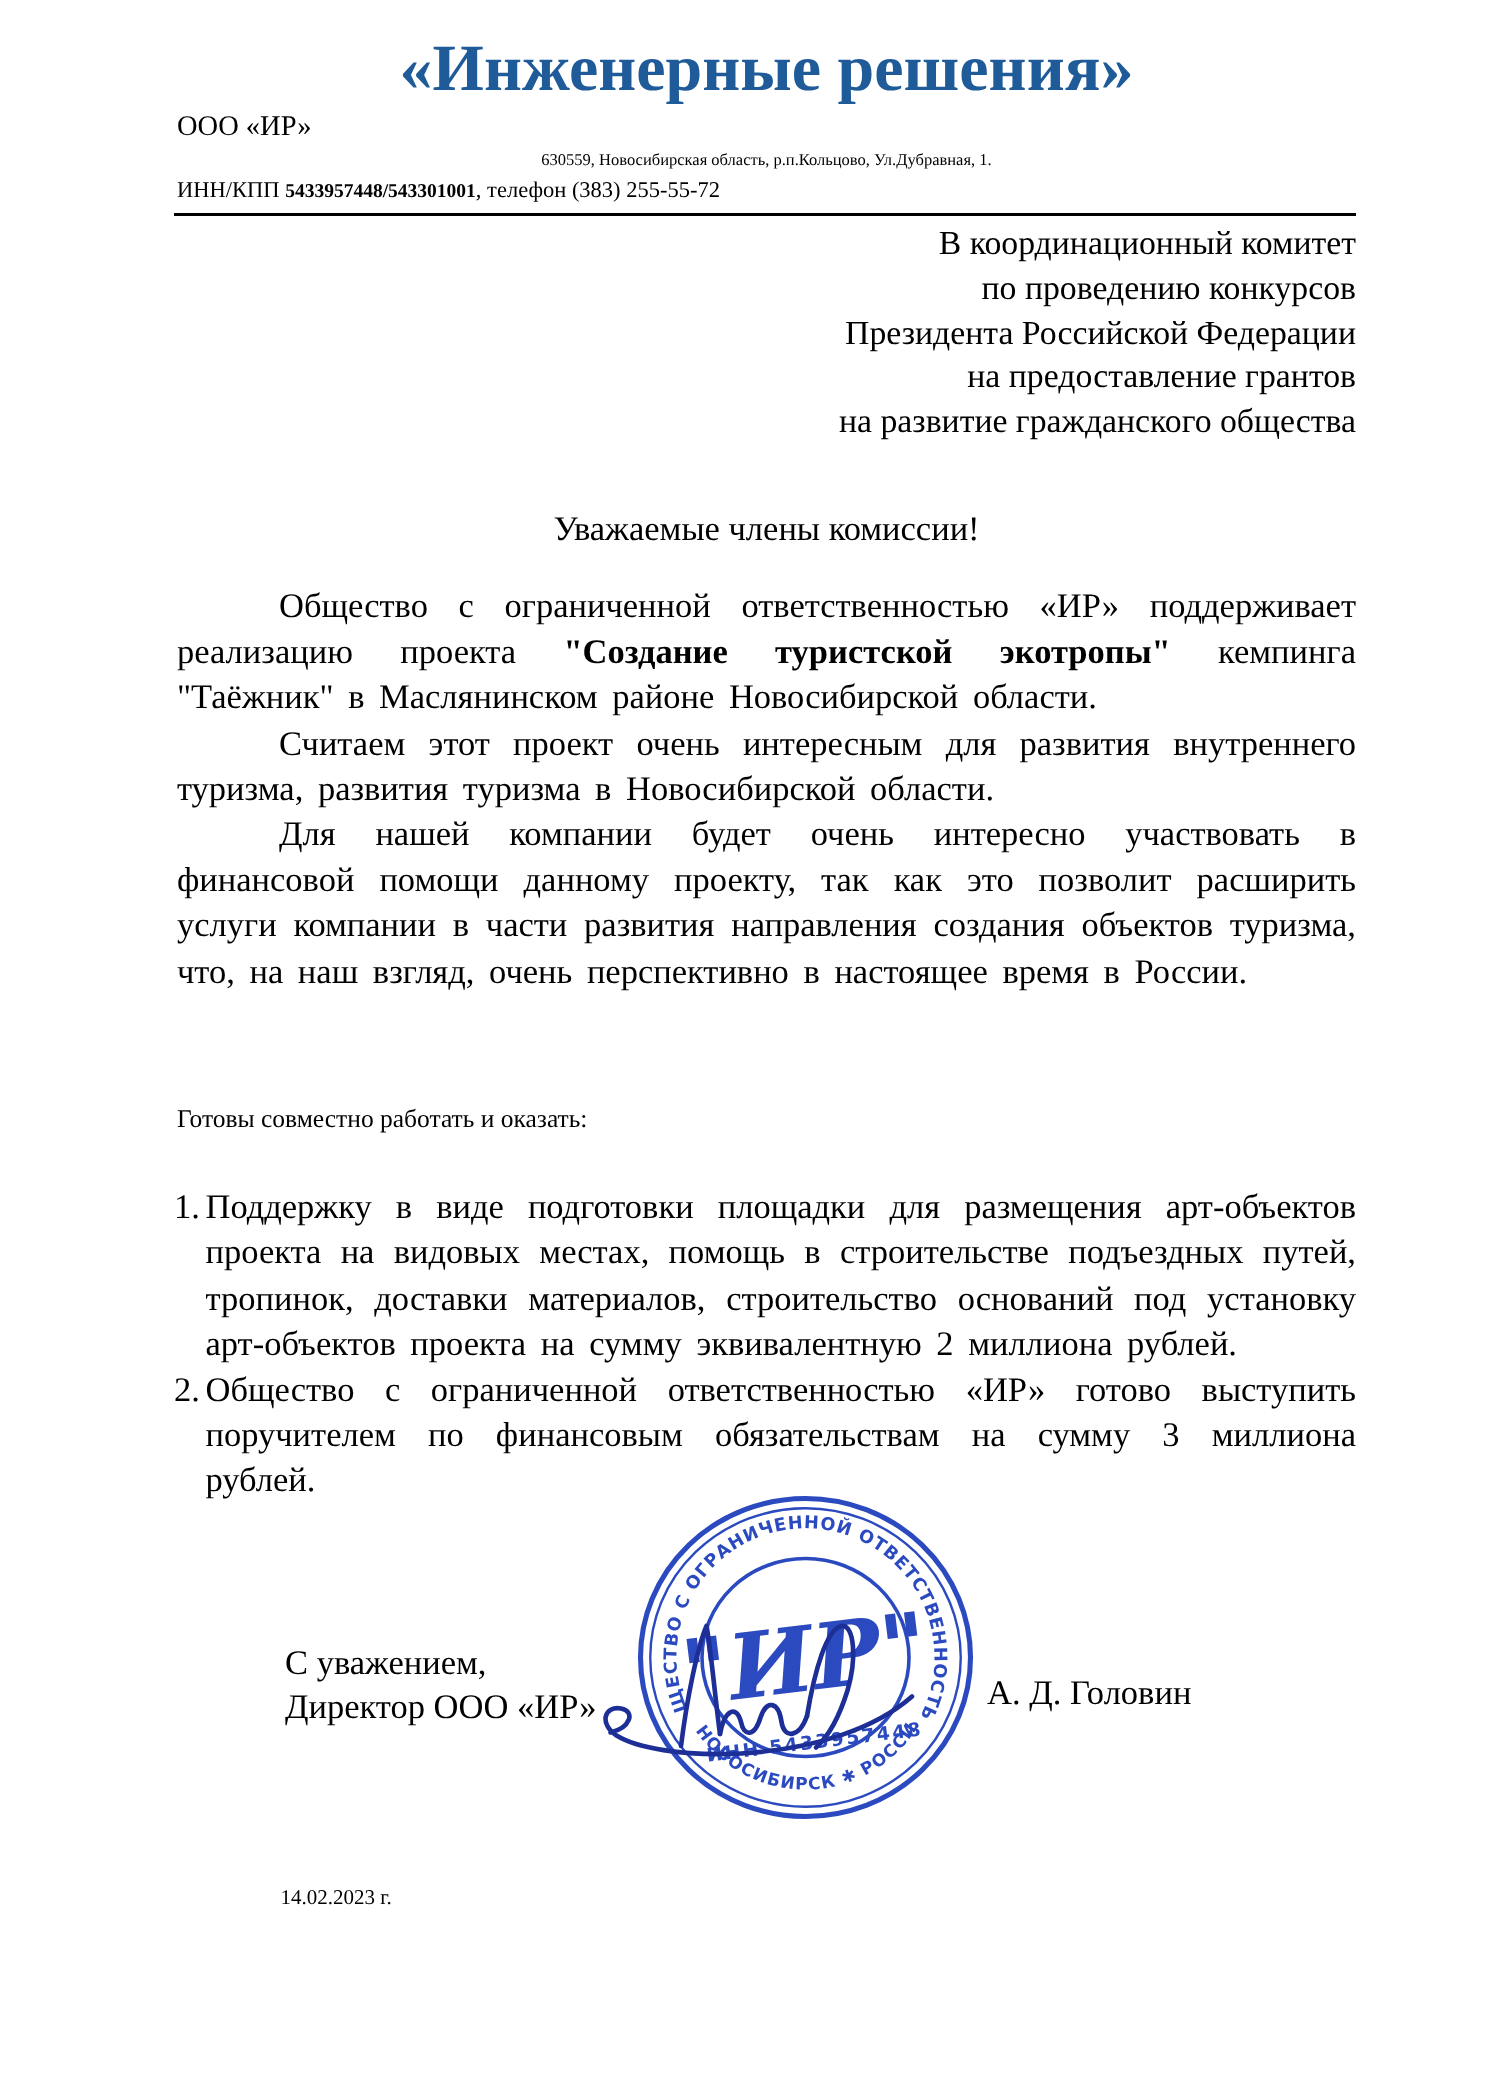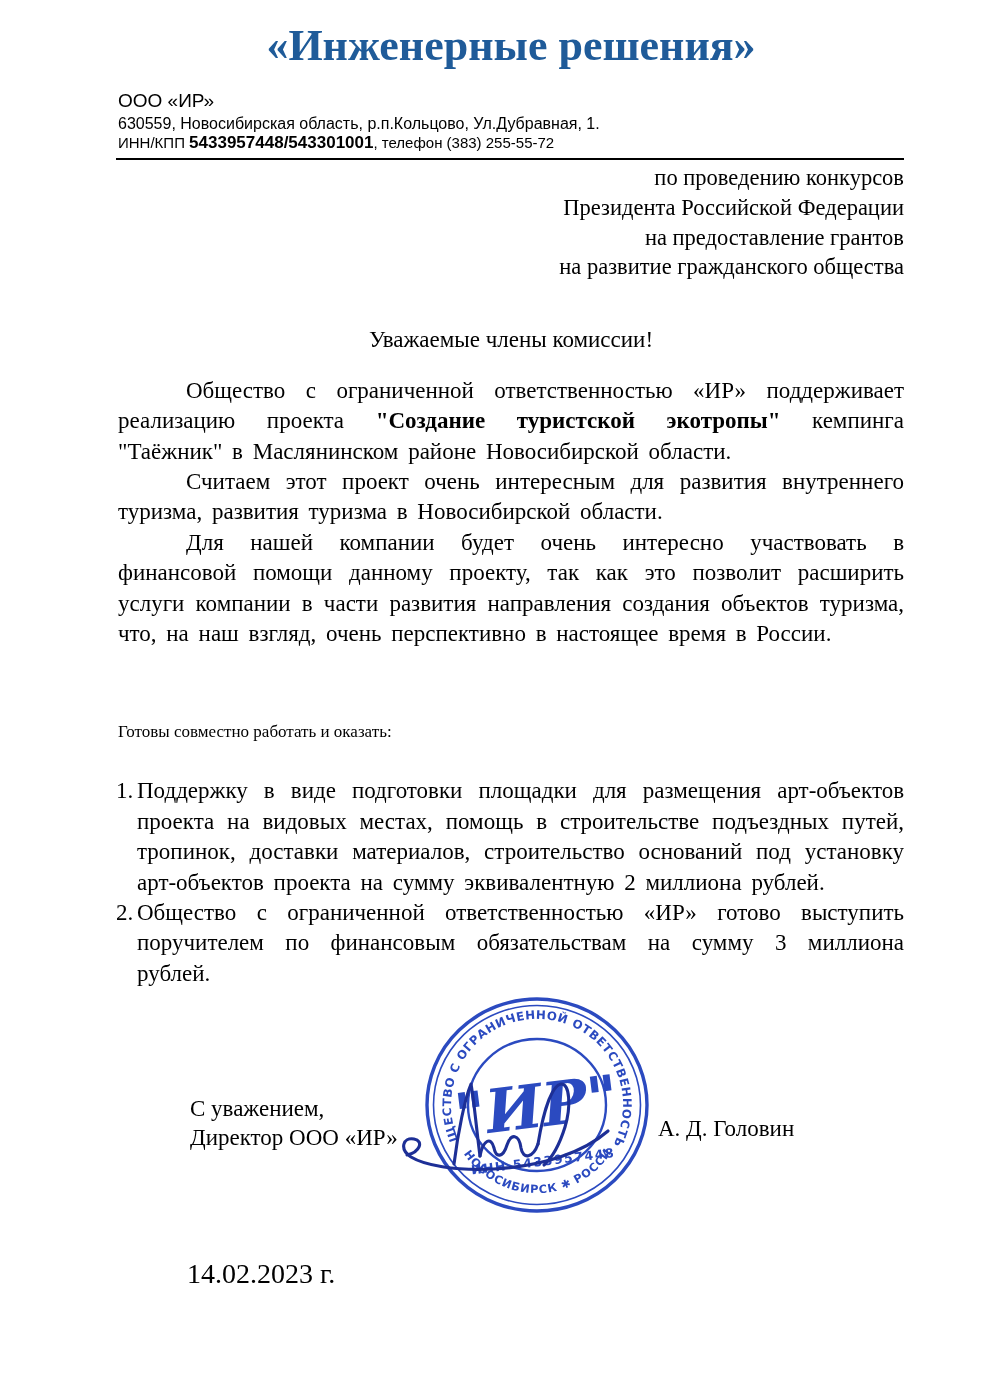--- a/index.html
+++ b/index.html
@@ -18,27 +18,27 @@
     margin: 2px 0 0 0;
     text-align: center;
     font-size: 44px;
     font-weight: bold;
     line-height: 1.1;
     color: #1f5b99;
     font-family: "Liberation Serif", serif;
   }
 
   .company-block {
-    margin-top: 19px;
-    font-family: Liberation Sans, sans-serif;
+    margin-top: 3px;
+    font-family: Liberation Serif, serif;
   }
   .company-name { font-size: 19px; line-height: 24px; }
-  .company-address { font-size: 16px; line-height: 19px; margin-top: 1px; }
+  .company-address { font-size: 11px; line-height: 19px; margin-top: 1px; text-align: center; }
   .company-inn { font-size: 15px; line-height: 20px; }
-  .inn-numbers { font-weight: bold; font-size: 17px; }
+  .inn-numbers { font-weight: bold; font-size: 13px; }
 
   .rule {
     border: none;
     border-top: 2px solid #000;
     margin: 5px 0 0 -2px;
   }
 
   .recipient {
     margin-top: 3px;
     text-align: right;
@@ -110,21 +110,21 @@
     left: 392px;
     top: 1068px;
     width: 270px;
     height: 125px;
     pointer-events: none;
   }
   .letter-date {
     position: absolute;
     left: 187px;
     top: 1258px;
-    font-size: 28px;
+    font-size: 14px;
   }
 
   .stamp-ring-text {
     font-family: "DejaVu Sans", sans-serif;
     font-weight: bold;
     fill: #2b4ac0;
   }
 </style>
 </head>
 <body>
@@ -136,20 +136,21 @@
 
     <div class="company-block">
       <div class="company-name">ООО «ИР»</div>
       <div class="company-address">630559, Новосибирская область, р.п.Кольцово, Ул.Дубравная, 1.</div>
       <div class="company-inn"><span>ИНН/КПП </span><span class="inn-numbers">5433957448/543301001</span><span>, телефон (383) 255-55-72</span></div>
     </div>
 
     <hr class="rule">
 
     <div class="recipient">
+      <div>В координационный комитет</div>
       <div>по проведению конкурсов</div>
       <div>Президента Российской Федерации</div>
       <div>на предоставление грантов</div>
       <div>на развитие гражданского общества</div>
     </div>
 
     <div class="greeting">Уважаемые члены комиссии!</div>
 
     <p class="para para-first"><span>Общество с ограниченной ответственностью «ИР» поддерживает реализацию проекта </span> <b>"Создание туристской экотропы"</b><span> кемпинга "Таёжник" в Маслянинском районе Новосибирской области.</span></p>
 

